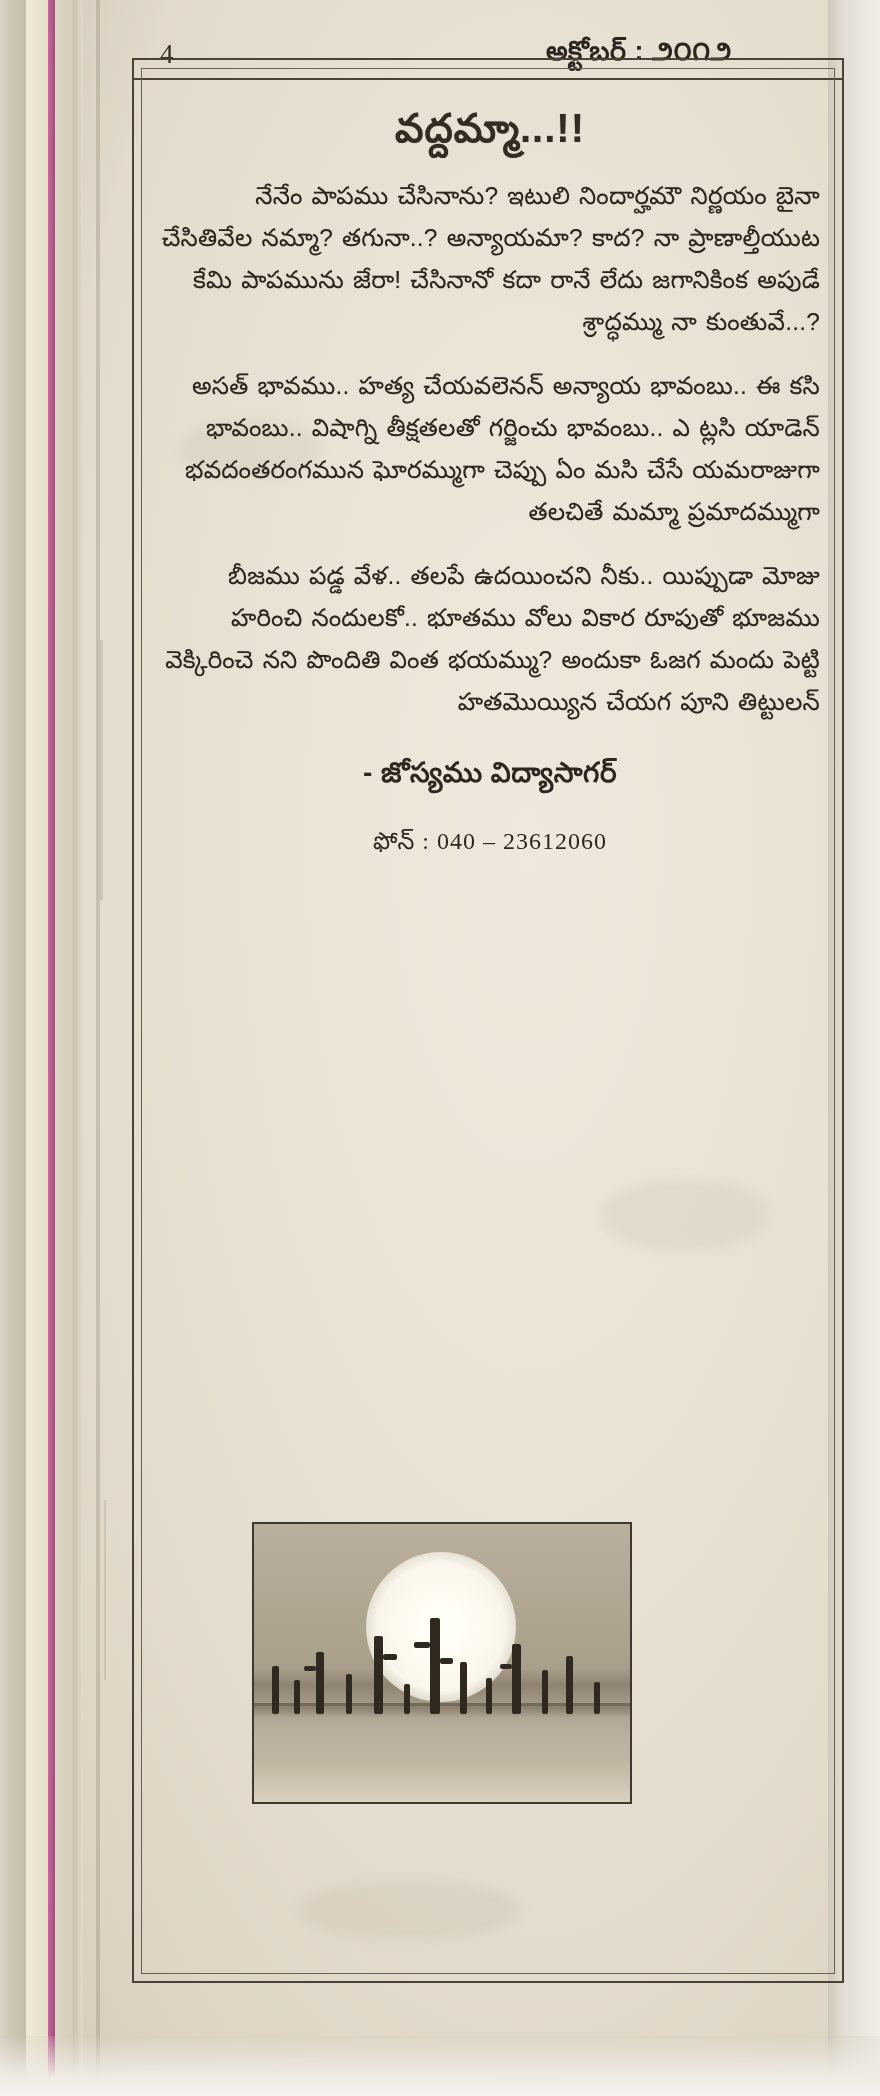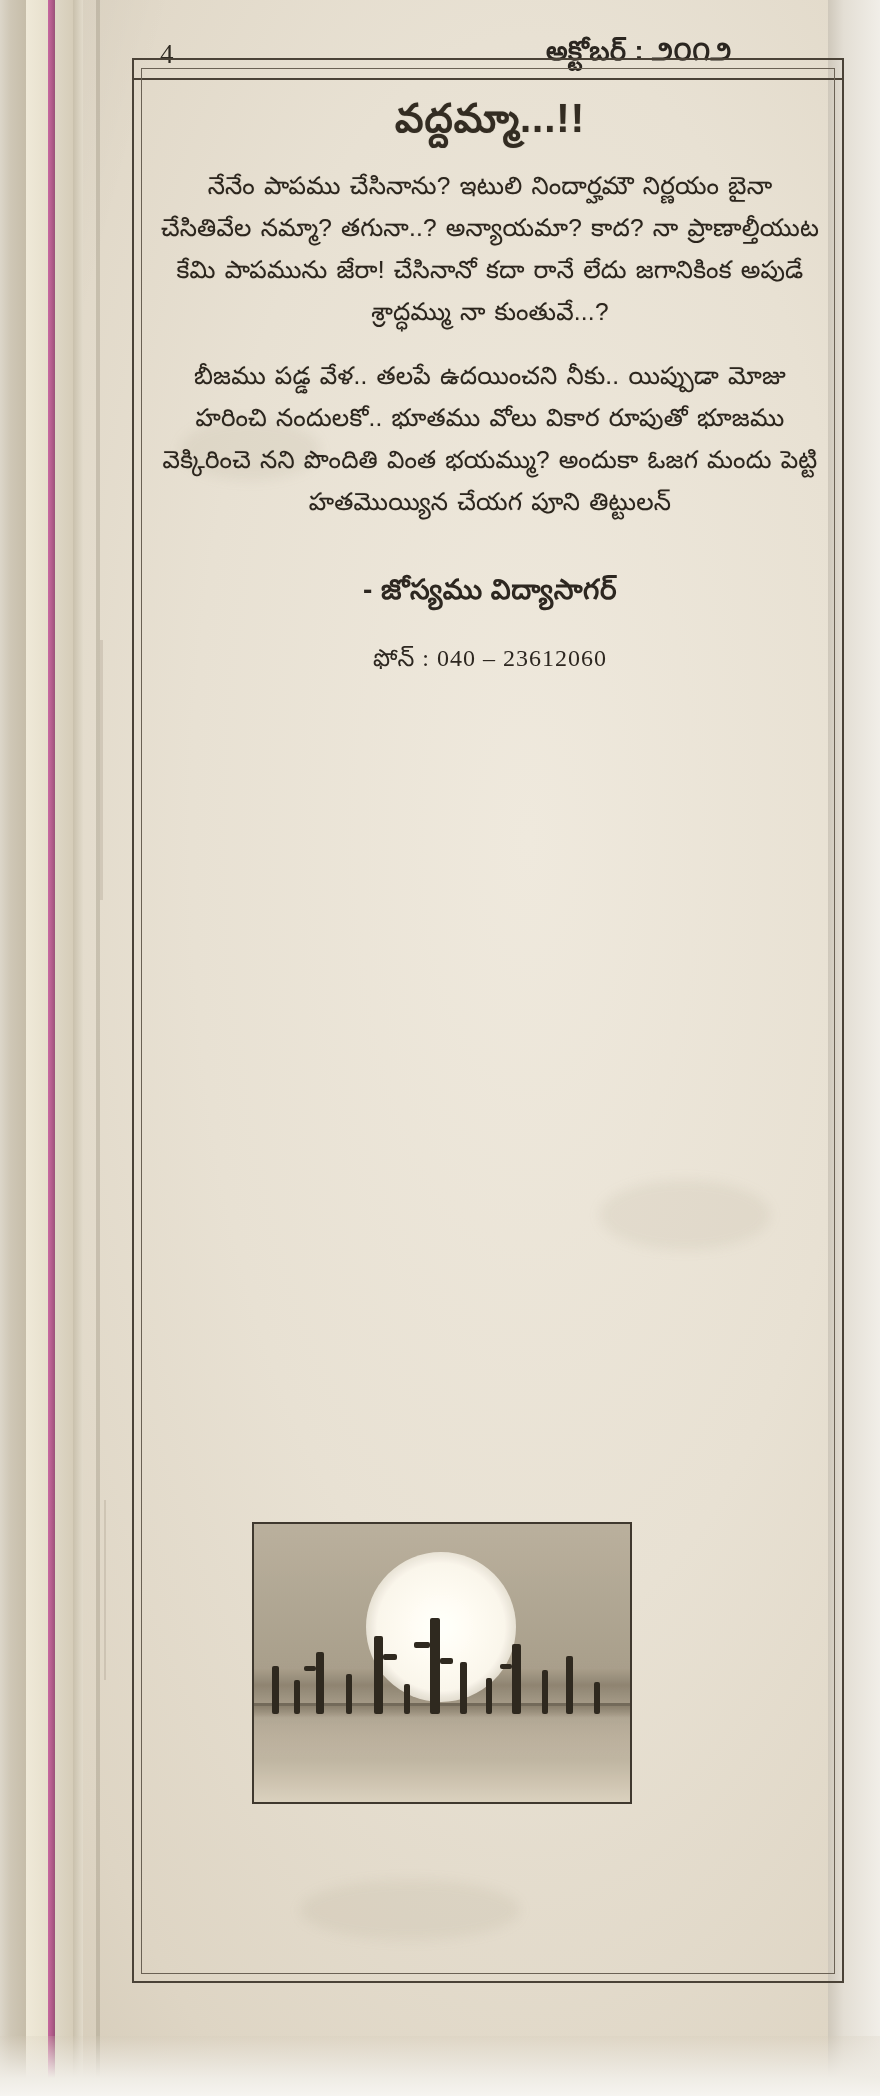--- a/index.html
+++ b/index.html
@@ -133,41 +133,42 @@
     left: 160px; top: 96px;
     width: 660px;
   }
   #title {
     text-align: center;
     font-family: "Liberation Sans", sans-serif;
     font-weight: bold;
     font-size: 40px;
     color: #332c22;
     letter-spacing: 1px;
+    margin-top: 10px;
     margin-bottom: 14px;
     text-shadow: 0 0 1px rgba(60,50,35,0.35);
   }
   .para {
     font-family: "Liberation Sans", sans-serif;
     font-size: 24.5px;
     line-height: 42px;
     color: #2b251d;
     margin: 0 0 22px 0;
-    text-align: center;
+    text-align: right;
     letter-spacing: 0.2px;
     word-spacing: 2px;
     text-shadow: 0 0 1px rgba(70,60,45,0.25);
   }
   #byline {
     text-align: center;
     font-family: "Liberation Sans", sans-serif;
     font-weight: bold;
     font-size: 28px;
     color: #2d2720;
-    margin-top: 51px;
+    margin-top: 34px;
     letter-spacing: 0.5px;
   }
   #phone {
     text-align: center;
     font-family: "Liberation Serif", serif;
     font-size: 24px;
     color: #2d2720;
     margin-top: 32px;
     letter-spacing: 1px;
   }
@@ -255,20 +256,21 @@
     <div class="rule"></div>
   </div>
 
   <div id="frame-outer"></div>
   <div id="frame-inner"></div>
 
   <div id="article">
     <div id="title">వద్దమ్మా...!!</div>
 
     <p class="para">నేనేం పాపము చేసినాను? ఇటులి నిందార్హమౌ నిర్ణయం బైనా చేసితివేల నమ్మా? తగునా..? అన్యాయమా? కాద? నా ప్రాణాల్తీయుట కేమి పాపమును జేరా! చేసినానో కదా రానే లేదు జగానికింక అపుడే శ్రాద్ధమ్ము నా కుంతువే...?</p>
+    <p class="para">అసత్ భావము.. హత్య చేయవలెనన్ అన్యాయ భావంబు.. ఈ కసి భావంబు.. విషాగ్ని తీక్షతలతో గర్జించు భావంబు.. ఎ ట్లసి యాడెన్ భవదంతరంగమున ఘోరమ్ముగా చెప్పు ఏం మసి చేసే యమరాజుగా తలచితే మమ్మా ప్రమాదమ్ముగా</p>
     <p class="para">బీజము పడ్డ వేళ.. తలపే ఉదయించని నీకు.. యిప్పుడా మోజు హరించి నందులకో.. భూతము వోలు వికార రూపుతో భూజము వెక్కిరించె నని పొందితి వింత భయమ్ము? అందుకా ఓజగ మందు పెట్టి హతమొయ్యిన చేయగ పూని తిట్టులన్</p>
 
     <div id="byline">- జోస్యము విద్యాసాగర్</div>
     <div id="phone">ఫోన్ : 040 – 23612060</div>
   </div>
 
   <div id="photo-wrap">
     <div id="photo">
       <div class="sun"></div>
       <div class="horizon"></div>

